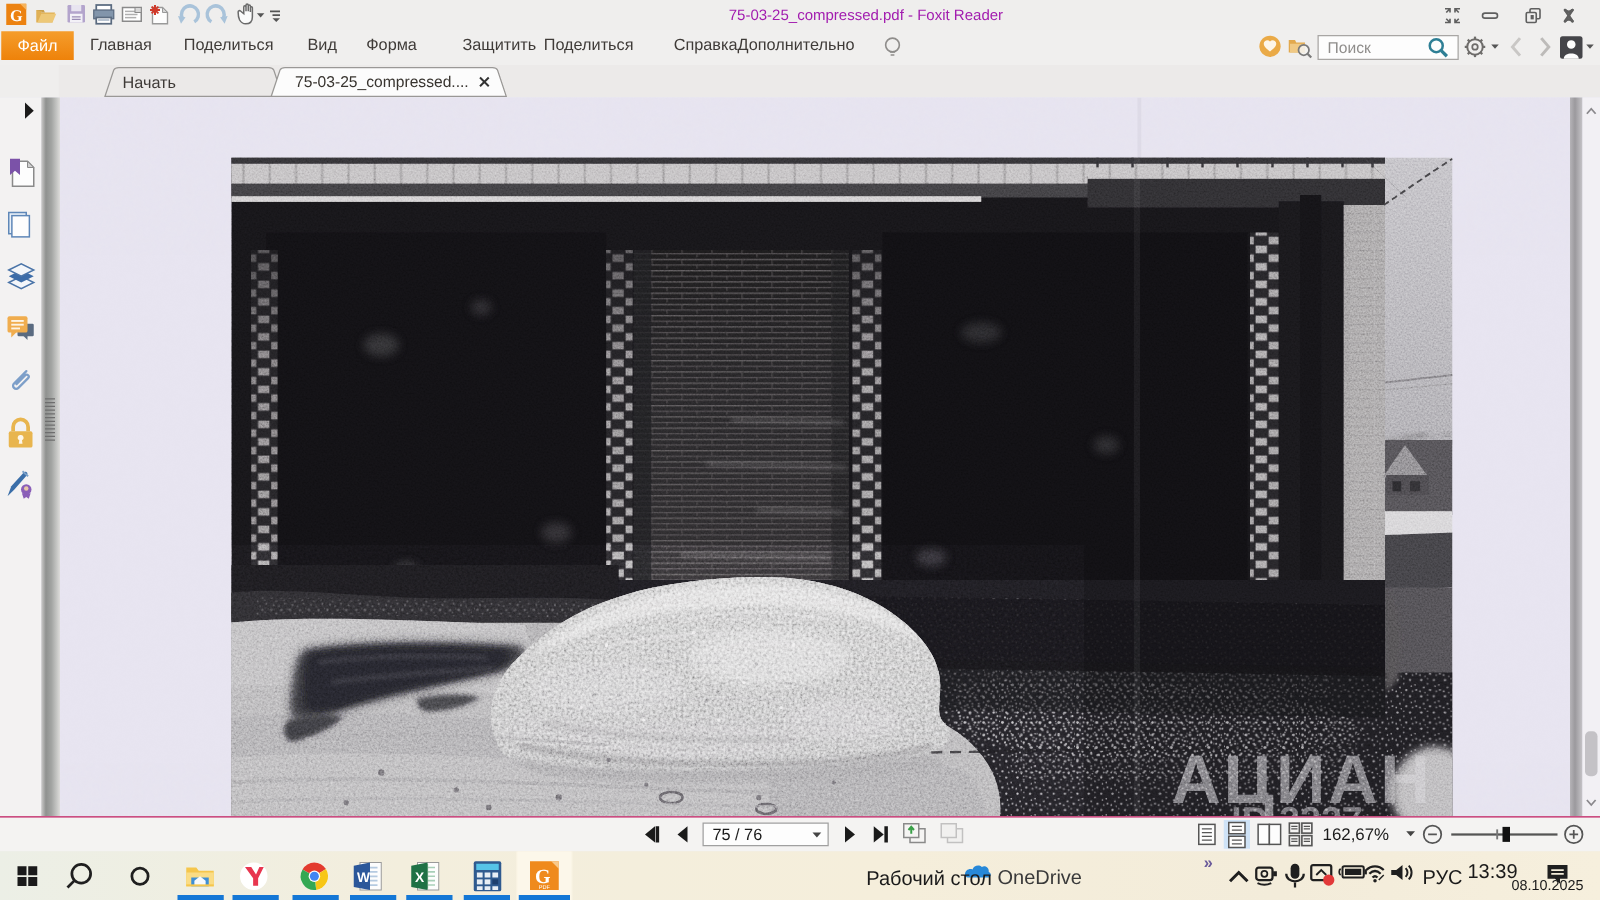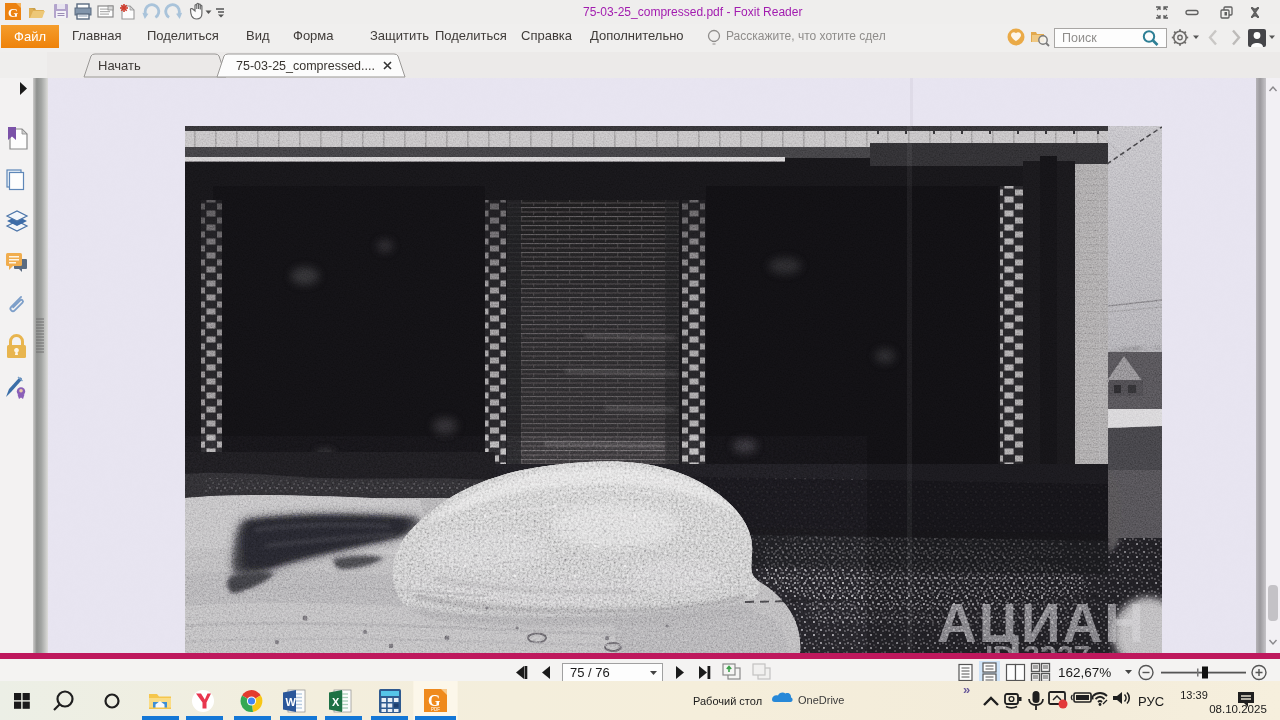--- a/index.html
+++ b/index.html
@@ -17,26 +17,26 @@
   
   #main { position:absolute; left:0; top:78px; width:1280px; height:575px; background:#e8e5f1;padding-left:41px; }
   #sidebar { position:absolute; left:0; top:0; width:33px; height:575px; background:#f3f2f2; }
   #splitter { position:absolute; left:33px; top:0; width:15px; height:575px;
      background:linear-gradient(90deg,#cccbca 0%,#8f918f 25%,#a3a5a3 55%,#c2c3c1 80%,#dddcda 100%); }
   #page { position:absolute; left:48px; top:0; width:1208px; height:575px; background:#e8e5f1; }
   #pageedge { position:absolute; left:1256px; top:0; width:10px; height:575px; background:linear-gradient(90deg,#b5b3b7,#9b999d 40%,#c6c4c8); }
   #vscroll { position:absolute; left:1266px; top:0; width:14px; height:575px; background:#f2f0f4; }
   #vthumb { position:absolute; left:1268px; top:507px; width:10px; height:36px; background:#c4c2c6; border-radius:4px; }
   
-  #statusbar { position:absolute; left:0; top:653px; width:1280px; height:28px; background:#f4f3f2; border-top:6px solid #be185d; }
+  #statusbar { position:absolute; left:0; top:653px; width:1280px; height:28px; background:#f4f3f2; border-top:1px solid #be185d; }
   
   #taskbar { position:absolute; left:0; top:681px; width:1280px; height:39px;
      background:linear-gradient(90deg,#ecefe6 0%,#f3eedd 25%,#f5eedb 55%,#f3ecda 80%,#f6efdd 100%); }
   .underline { position:absolute; top:35px; height:4px; width:37px; background:#1477d6; }
-  .tray-txt { position:absolute; font-size:11px; color:#1a1a1a; }
+  .tray-txt { position:absolute; font-size:16px; color:#1a1a1a; }
 </style>
 </head>
 <body>
 
 <div id="titlebar">
   <div id="title-text">75-03-25_compressed.pdf - Foxit Reader</div>
   <svg id="qat" width="240" height="24" style="position:absolute;left:0;top:0;">
 
     <rect x="5" y="3" width="16" height="17" fill="#ec8211"></rect>
     <path d="M16,3 L21,3 L21,8 Z" fill="#f6b35c"></path>
@@ -112,27 +112,26 @@
 </div>
 
 <div id="ribbon">
   <div id="file-tab">Файл</div>
   <div class="menu-item" style="left:72px;">Главная</div>
   <div class="menu-item" style="left:147px;">Поделиться</div>
   <div class="menu-item" style="left:246px;">Вид</div>
   <div class="menu-item" style="left:293px;">Форма</div>
   <div class="menu-item" style="left:358px;margin-left:12px;">Защитить</div>
   <div class="menu-item" style="left:435px;">Поделиться</div>
-  <div class="menu-item" style="left:521px;">Справка</div>
+  <div class="menu-item" style="left:539px;">Справка</div>
   <div class="menu-item" style="left:590px;">Дополнительно</div>
   <svg width="18" height="22" style="position:absolute;left:705px;top:3px;">
     <circle cx="9" cy="9" r="5.5" fill="none" stroke="#8f8d8b" stroke-width="1.3"></circle>
     <path d="M7,14.5 L11,14.5 M7.5,17 L10.5,17" stroke="#8f8d8b" stroke-width="1.2"></path>
   </svg>
-  <div class="menu-item" style="left:726px; color:#8f8d8b; font-size:12px;">Расскажите, что хотите сдел</div>
   <svg id="ribbon-right" width="280" height="28" style="position:absolute;left:1000px;top:0;">
 
     <circle cx="16" cy="13" r="8.5" fill="#eaaa47"></circle>
     <path d="M16,9.2 C14.2,7.2 11,8.6 11,11 C11,13.4 14,15.6 16,17.2 C18,15.6 21,13.4 21,11 C21,8.6 17.8,7.2 16,9.2 Z" fill="#fdf6ea"></path>
 
     <path d="M31,8 L31,18 L44,18 L44,10 L37,10 L36,8 Z" fill="#e2a94e"></path>
     <rect x="32" y="11" width="12" height="7" fill="#f0c984"></rect>
     <circle cx="43" cy="16" r="4.2" fill="#f5f3f0" fill-opacity="0.85" stroke="#7a7a7a" stroke-width="1.4"></circle>
     <path d="M46,19 L49,22" stroke="#7a7a7a" stroke-width="1.8"></path>
 
@@ -787,16 +786,16 @@
   </svg>
   <div class="underline" style="left:142px;"></div>
   <div class="underline" style="left:186px;"></div>
   <div class="underline" style="left:234px;"></div>
   <div class="underline" style="left:280px;"></div>
   <div class="underline" style="left:325px;"></div>
   <div class="underline" style="left:371px;"></div>
   <div class="underline" style="left:415px; width:41px;"></div>
   <div class="tray-txt" style="left:693px; top:14px;">Рабочий стол</div>
   <div class="tray-txt" style="left:798px; top:13px; font-weight:normal; color:#3a3a3a;">OneDrive</div>
-  <div class="tray-txt" style="left:1138px; top:13px; font-size:13px;">РУС</div>
+  <div class="tray-txt" style="left:1138px; top:13px; font-size:16px;">РУС</div>
   <div class="tray-txt" style="left:1172px; top:8px; width:44px; text-align:center;">13:39</div>
   <div class="tray-txt" style="left:1160px; top:22px; width:68px; text-align:center; font-size:11.5px;margin-left:44px;">08.10.2025</div>
 </div>
 
 </body></html>

